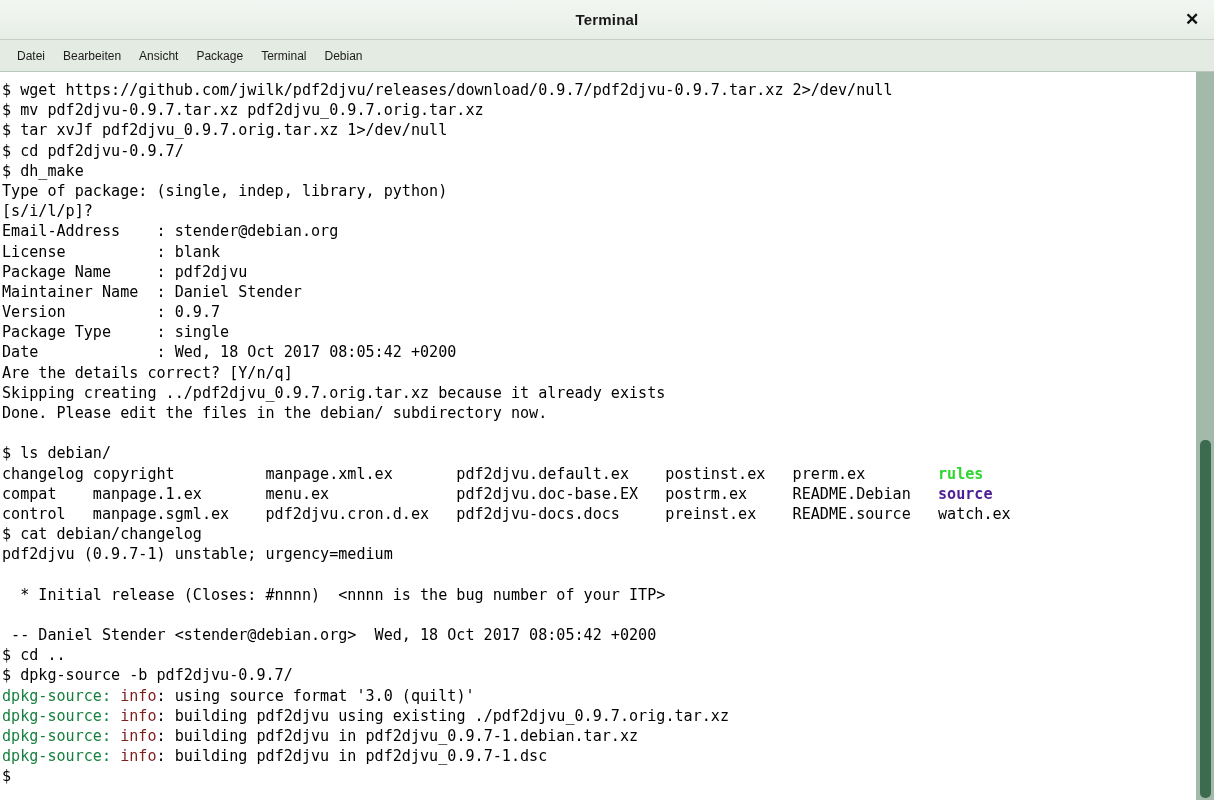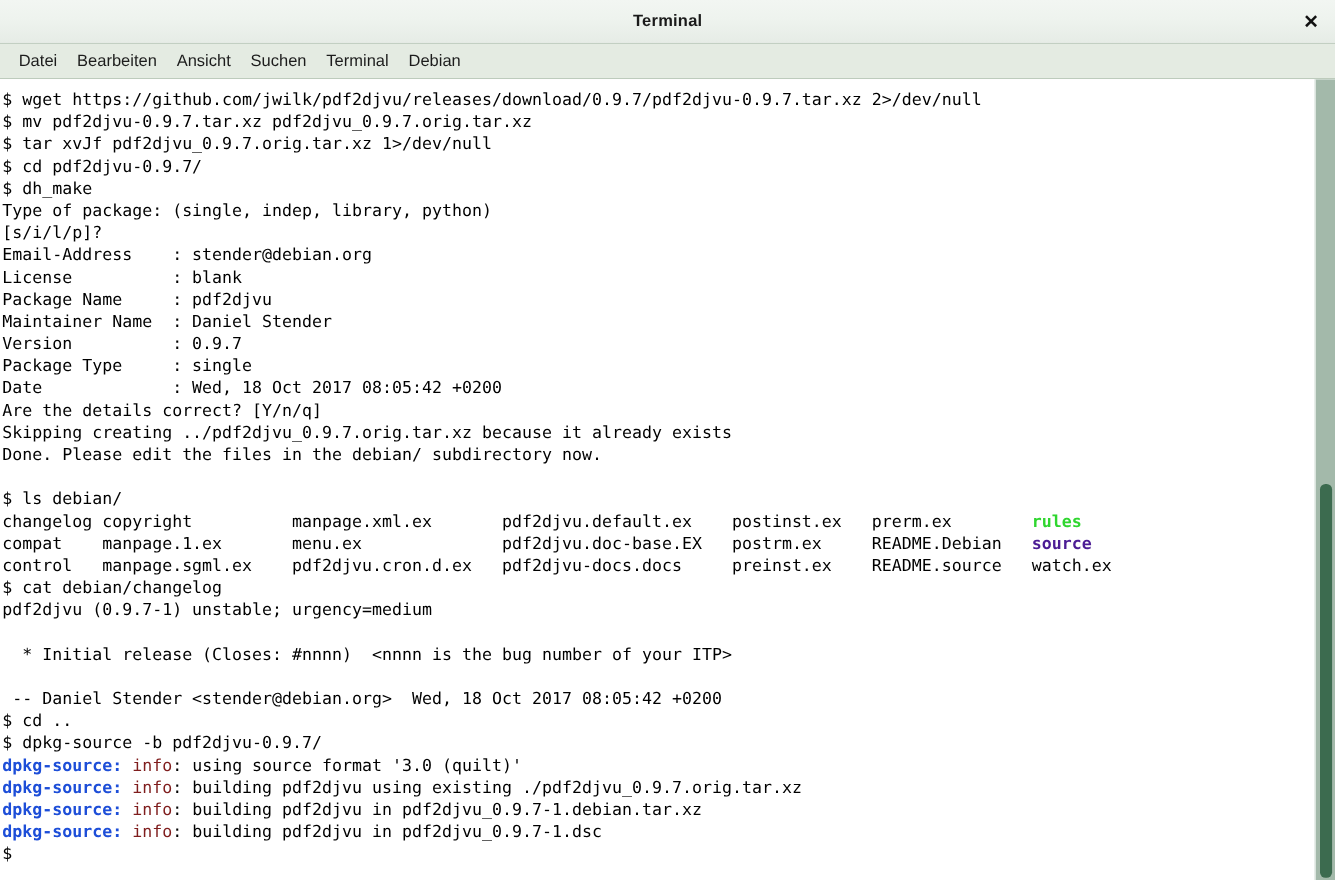--- a/index.html
+++ b/index.html
@@ -63,21 +63,21 @@
     height: 32px;
     flex: 0 0 32px;
     background: #e4ebe2;
     border-bottom: 1px solid #b9c8b9;
     display: flex;
     align-items: center;
     padding-left: 8px;
     box-sizing: border-box;
   }
   .menu-item {
-    font-size: 15px;
+    font-size: 12px;
     color: #1c1c1c;
     padding: 3px 9px;
     cursor: default;
     font-family: "Liberation Sans", sans-serif;
     white-space: nowrap;
   }
 
   
   .term-wrap {
     flex: 1 1 auto;
@@ -102,21 +102,21 @@
     font-size: 15.1px;
     line-height: 20.2px;
     color: #000000;
     white-space: pre;
     letter-spacing: 0px;
   }
   .ln { display: block; height: 20.2px; }
   .grn  { color: #2fd62f; font-weight: bold; margin-top: 40px; }
   .info { color: #7f1d1d; }
   .cyn  { color: #4c1d95; font-weight: bold; }
-  .bld  { font-weight: bold; color: #1d4ed8; }
+  .bld  { font-weight: normal; color: #15803d; }
 
   
   .scrollbar {
     flex: 0 0 19px;
     width: 19px;
     background: #a3b9aa;
     position: relative;
     border-left: 1px solid #ffffff;
     box-sizing: border-box;
     cursor: pointer;
@@ -139,21 +139,21 @@
 
   <div class="titlebar">
     <div class="titlebar-title">Terminal</div>
     <div class="close-btn">✕</div>
   </div>
 
   <div class="menubar">
     <div class="menu-item">Datei</div>
     <div class="menu-item">Bearbeiten</div>
     <div class="menu-item">Ansicht</div>
-    <div class="menu-item">Suchen</div>
+    <div class="menu-item">Package</div>
     <div class="menu-item">Terminal</div>
     <div class="menu-item">Debian</div>
   </div>
 
   <div class="term-wrap">
     <div class="term">
       <pre class="screen" id="screen"><span class="ln">$ wget https://github.com/jwilk/pdf2djvu/releases/download/0.9.7/pdf2djvu-0.9.7.tar.xz 2&gt;/dev/null</span><span class="ln">$ mv pdf2djvu-0.9.7.tar.xz pdf2djvu_0.9.7.orig.tar.xz</span><span class="ln">$ tar xvJf pdf2djvu_0.9.7.orig.tar.xz 1&gt;/dev/null</span><span class="ln">$ cd pdf2djvu-0.9.7/</span><span class="ln">$ dh_make</span><span class="ln">Type of package: (single, indep, library, python)</span><span class="ln">[s/i/l/p]?</span><span class="ln">Email-Address    : stender@debian.org</span><span class="ln">License          : blank</span><span class="ln">Package Name     : pdf2djvu</span><span class="ln">Maintainer Name  : Daniel Stender</span><span class="ln">Version          : 0.9.7</span><span class="ln">Package Type     : single</span><span class="ln">Date             : Wed, 18 Oct 2017 08:05:42 +0200</span><span class="ln">Are the details correct? [Y/n/q]</span><span class="ln">Skipping creating ../pdf2djvu_0.9.7.orig.tar.xz because it already exists</span><span class="ln">Done. Please edit the files in the debian/ subdirectory now.</span><span class="ln">&nbsp;</span><span class="ln">$ ls debian/</span><span class="ln">changelog copyright          manpage.xml.ex       pdf2djvu.default.ex    postinst.ex   prerm.ex        <span class="grn">rules</span></span><span class="ln">compat    manpage.1.ex       menu.ex              pdf2djvu.doc-base.EX   postrm.ex     README.Debian   <span class="cyn">source</span></span><span class="ln">control   manpage.sgml.ex    pdf2djvu.cron.d.ex   pdf2djvu-docs.docs     preinst.ex    README.source   watch.ex</span><span class="ln">$ cat debian/changelog</span><span class="ln">pdf2djvu (0.9.7-1) unstable; urgency=medium</span><span class="ln">&nbsp;</span><span class="ln">  * Initial release (Closes: #nnnn)  &lt;nnnn is the bug number of your ITP&gt;</span><span class="ln">&nbsp;</span><span class="ln"> -- Daniel Stender &lt;stender@debian.org&gt;  Wed, 18 Oct 2017 08:05:42 +0200</span><span class="ln">$ cd ..</span><span class="ln">$ dpkg-source -b pdf2djvu-0.9.7/</span><span class="ln"><span class="bld">dpkg-source:</span> <span class="info">info</span>: using source format '3.0 (quilt)'</span><span class="ln"><span class="bld">dpkg-source:</span> <span class="info">info</span>: building pdf2djvu using existing ./pdf2djvu_0.9.7.orig.tar.xz</span><span class="ln"><span class="bld">dpkg-source:</span> <span class="info">info</span>: building pdf2djvu in pdf2djvu_0.9.7-1.debian.tar.xz</span><span class="ln"><span class="bld">dpkg-source:</span> <span class="info">info</span>: building pdf2djvu in pdf2djvu_0.9.7-1.dsc</span><span class="ln">$</span></pre>
     </div>
     <div class="scrollbar">
       <div class="scroll-thumb"></div>

